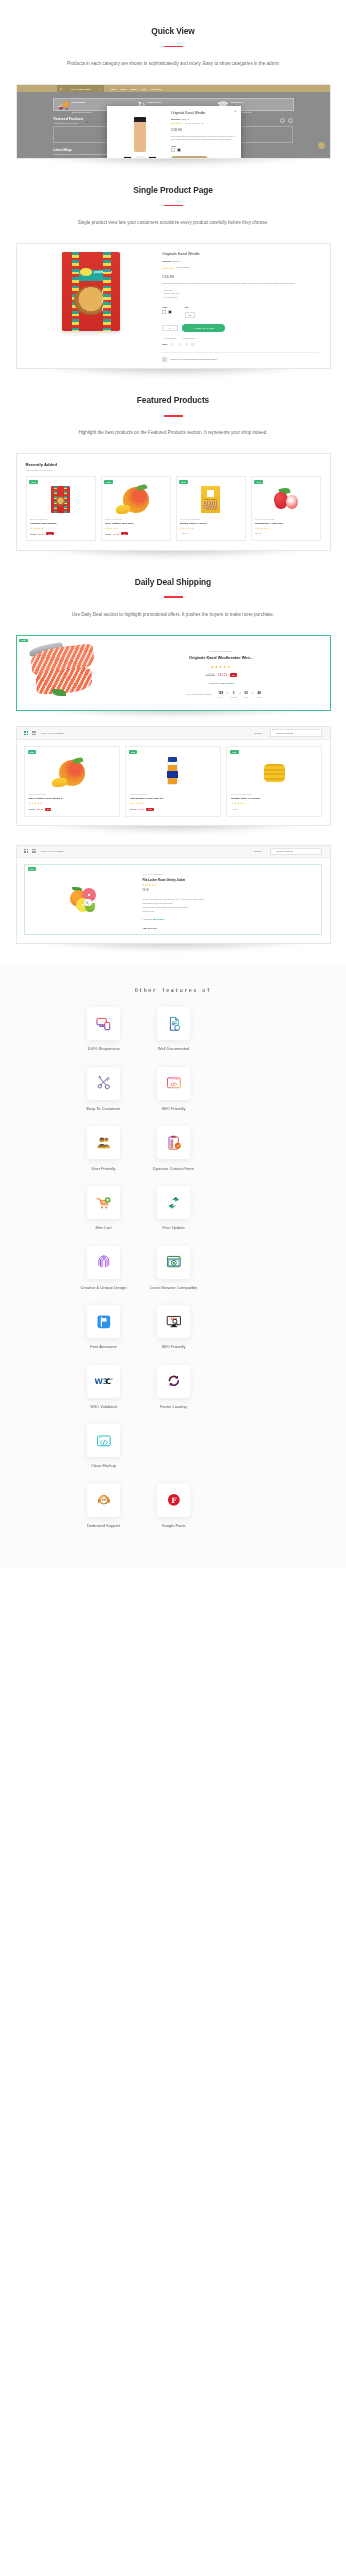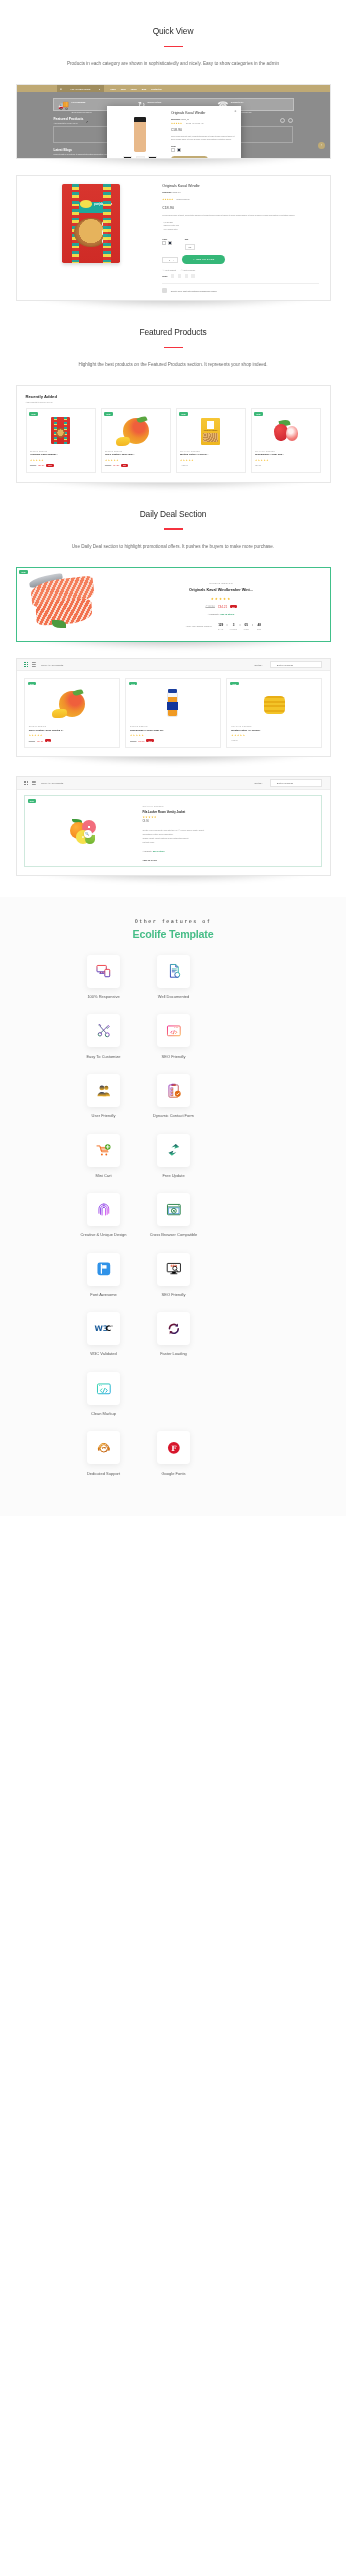--- a/index.html
+++ b/index.html
@@ -8,21 +8,21 @@
     background: #ffffff;
     font-family: "Liberation Sans", sans-serif;
     color: #333;
     -webkit-font-smoothing: antialiased;
   }
   .page { width: 346px; position: relative; overflow: hidden; }
 
   
   .sec-head { text-align: center; padding-top: 26px; }
   .sec-title {
-    font-size: 8.4px; font-weight: normal; color: #2b2b2b;
+    font-size: 8.4px; font-weight: bold; color: #2b2b2b;
     letter-spacing: -0.1px;
   }
   .sec-rule { width: 19px; height: 1.7px; background: #f5333f; margin: 9.6px auto 0; }
   .sec-desc {
     margin: 11.8px auto 0; width: 236px; font-size: 4.6px; line-height: 2.0;
     color: #6d6d6d; text-align: center;
   }
 
   
   .shot-wrap { margin: 15.7px auto 0; position: relative; width: 315px; }
@@ -400,20 +400,25 @@
               <span class="btn-cart-gold">+ ADD TO CART</span>
             </div>
 
           </div>
         </div>
         <div class="cursor-arrow">➚</div>
       </div>
     </div>
   </div>
 
+  <div class="sec-head">
+    <div class="sec-title">Single Product Page</div>
+    <div class="sec-rule"></div>
+    <div class="sec-desc">Single product view lets your customers scrutinize every product carefully before they choose.</div>
+  </div>
 
   <div class="shot-wrap shadow">
     <div class="shot sp">
       <div class="sp-left">
         <div class="pack">
           <div class="pack-band"></div>
           <div class="pack-ell"></div>
           <div class="pack-txt">
             <span>punjabi tadka</span>
           </div>
@@ -559,21 +564,21 @@
           <div class="pprice">
             <span style="color:#9a9a9a">€29.90</span>
           </div>
         </div>
 
       </div>
     </div>
   </div>
 
   <div class="sec-head">
-    <div class="sec-title">Daily Deal Section</div>
+    <div class="sec-title">Daily Deal Shipping</div>
     <div class="sec-rule"></div>
     <div class="sec-desc">Use Daily Deal section to highlight promotional offers. It pushes the buyers to make more purchase.</div>
   </div>
 
   <div class="shot-wrap shadow">
     <div class="shot deal">
       <span class="badge-new">New</span>
       <div class="deal-left">
         <div class="art-salmon">
           <span class="skin"></span>
@@ -735,21 +740,20 @@
             </div>
             <div class="l-addcart">ADD TO CART</div>
           </div>
         </div>
       </div>
     </div>
   </div>
 
   <div class="features">
     <div class="feat-small">Other features of</div>
-    <div class="feat-big">Ecolife Template</div>
 
     <div class="feat-grid">
 
       <div class="fitem">
         <div class="fbox">
           <svg class="ficon" viewBox="0 0 32 32">
             <defs>
                 <linearGradient id="g1" x1="0" y1="0" x2="0" y2="1">
                   <stop offset="0" stop-color="#f0242a"></stop>
                   <stop offset="1" stop-color="#3a1ab0"></stop>

